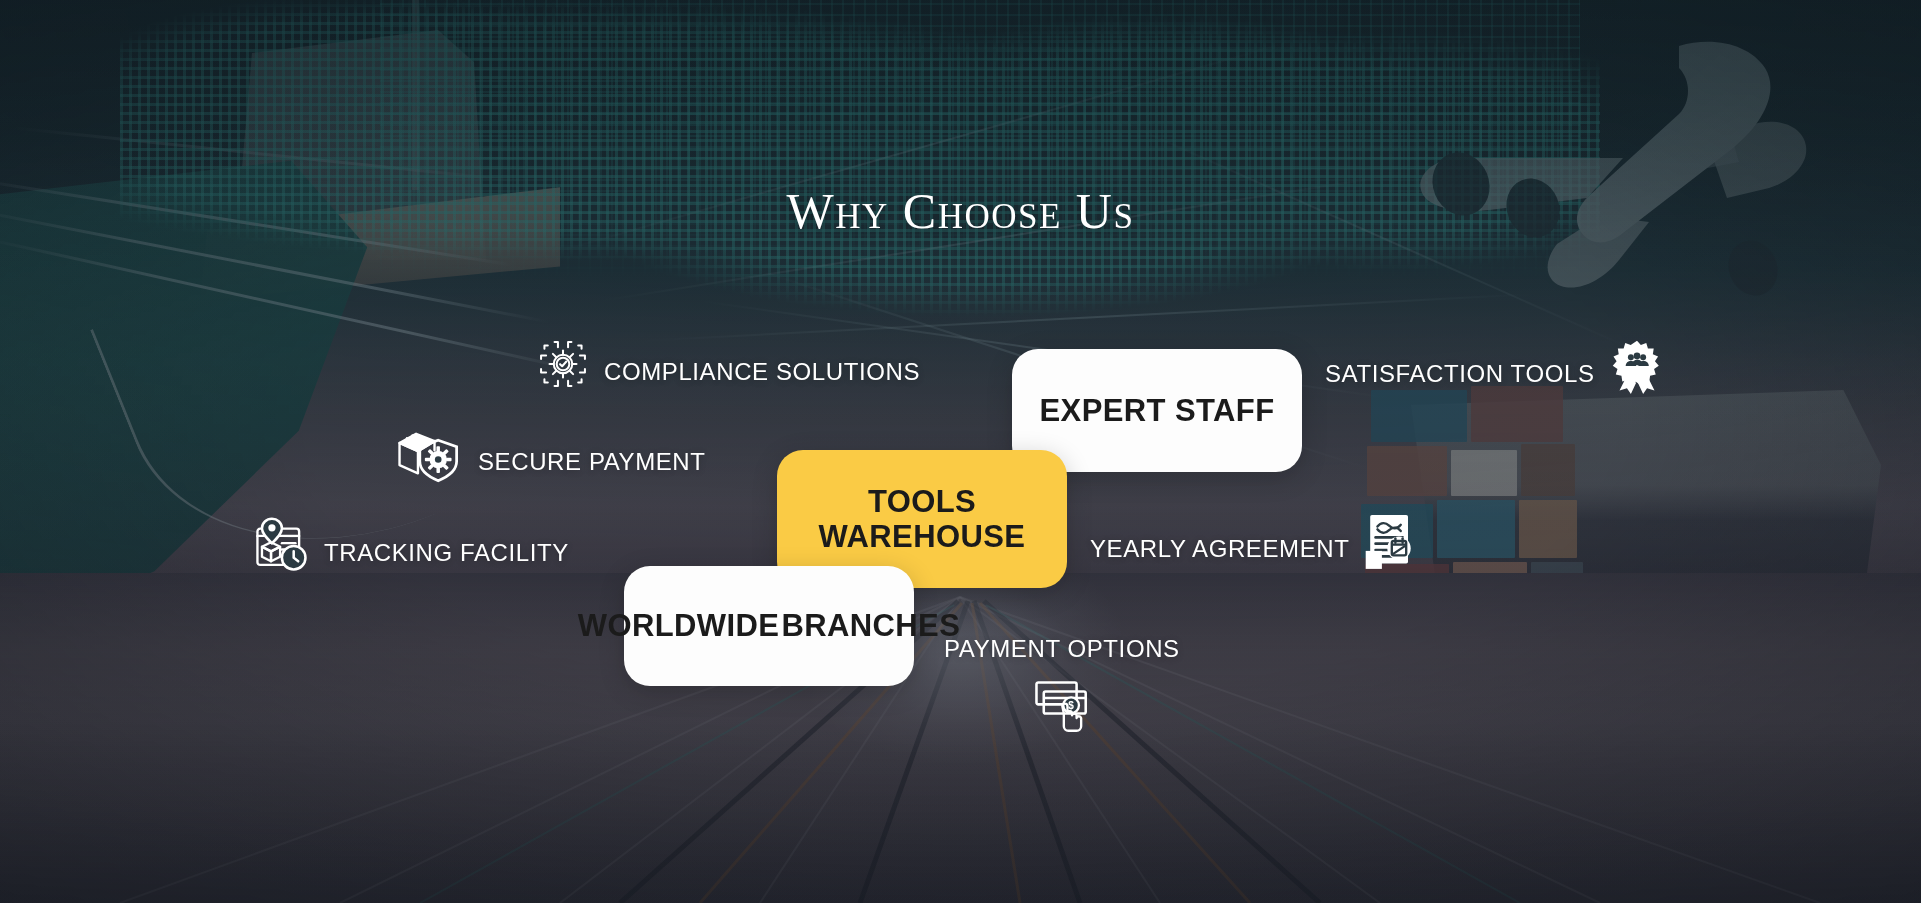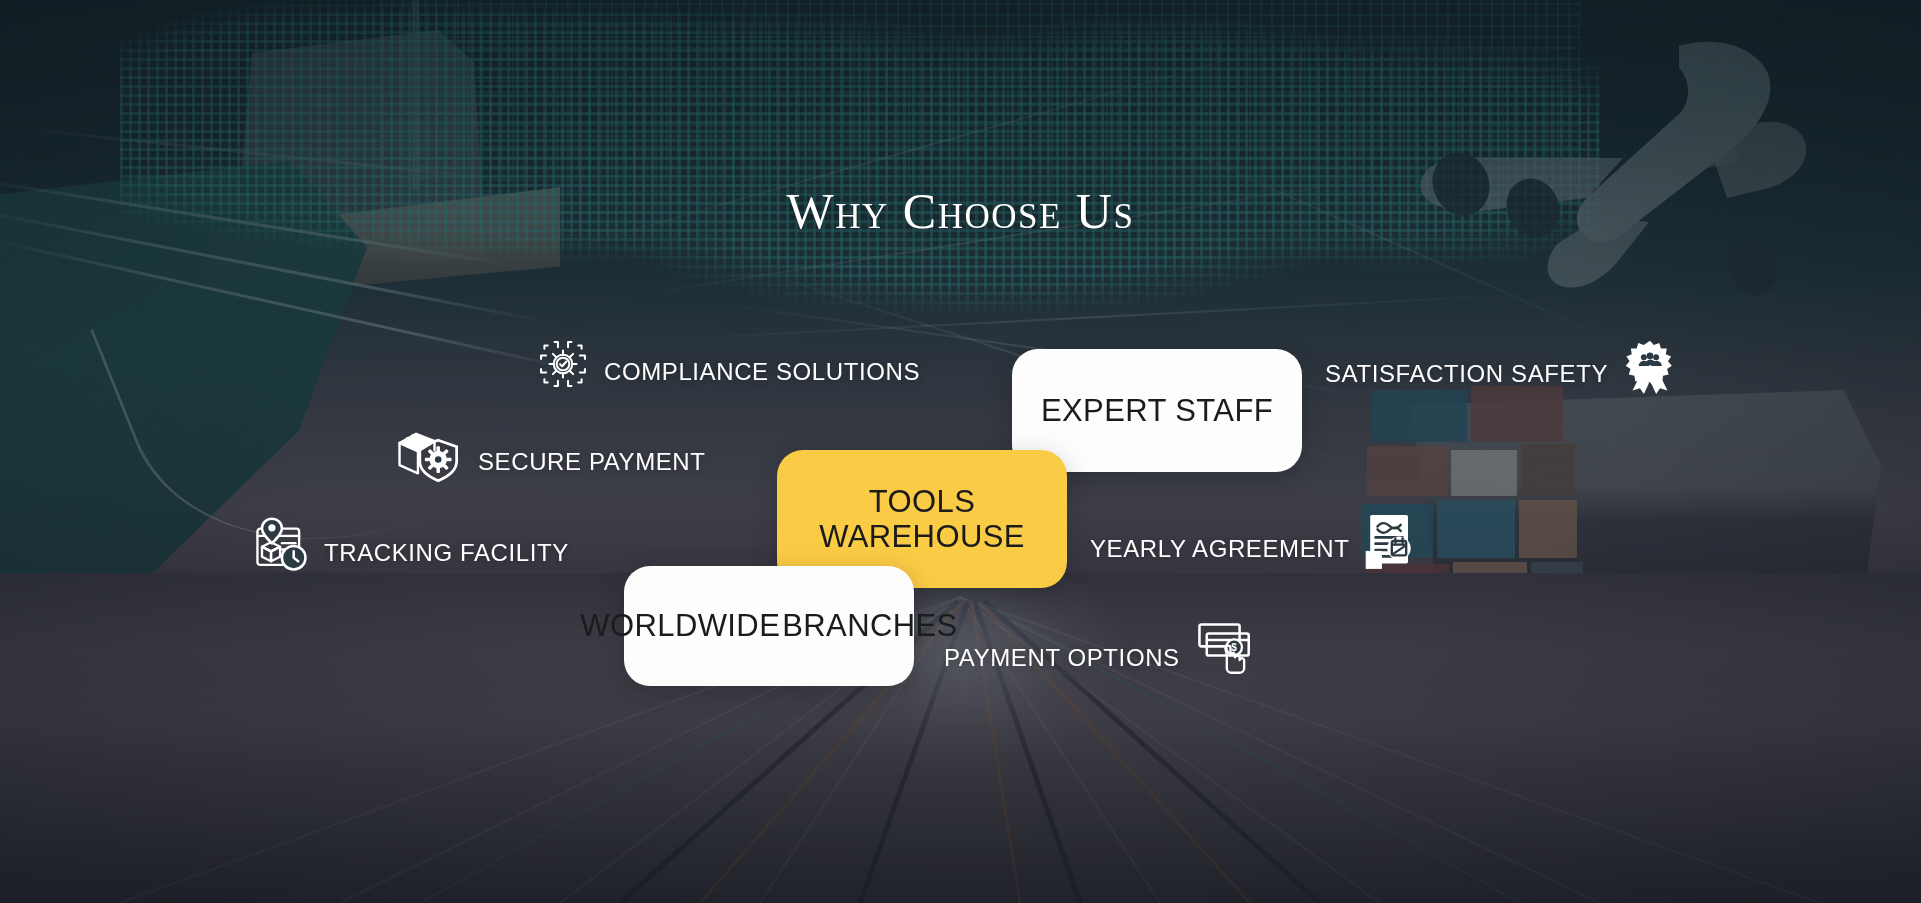--- a/index.html
+++ b/index.html
@@ -200,21 +200,21 @@
   .card {
     position:absolute;
     display:flex; align-items:center; justify-content:center;
     text-align:center;
     border-radius:26px;
     box-shadow:0 6px 26px rgba(0,0,0,.20);
   }
   .card .card-label {
     color:#1b1b1b;
     font-size:31px;
-    font-weight:400;
+    font-weight:700;
     letter-spacing:.4px;
     line-height:1.08;
   }
   .card-white { background:#fdfdfd; }
   .card-yellow { background:#facb45; }
 </style>
 </head>
 <body>
 
 <div id="stage">
@@ -346,21 +346,21 @@
           </g>
         </svg>
         <span class="label-plain">COMPLIANCE SOLUTIONS</span>
       </div>
 
       <div class="card card-white" style="left:1012px; top:349px; width:290px; height:123px;">
         <span class="card-label">EXPERT STAFF</span>
       </div>
 
       <div class="item" style="left:1325px; top:338px;">
-        <span class="label-plain">SATISFACTION SAFETY</span>
+        <span class="label-plain">SATISFACTION TOOLS</span>
         <svg class="icon" width="56" height="56" viewBox="0 0 64 64">
           <g fill="#ffffff">
             <path d="M32 3 l4.4 4.9 6.2-2.3 1.9 6.3 6.6 .1 -1 6.5 6 2.7 -3.6 5.5 4.4 4.9 -5.4 3.8 1.9 6.3 -6.4 1.4 -1 6.5 -6.4-1.5 -3.6 5.5 -5.4-3.7 -5.4 3.7 -3.6-5.5 -6.4 1.5 -1-6.5 -6.4-1.4 1.9-6.3 -5.4-3.8 4.4-4.9 -3.6-5.5 6-2.7 -1-6.5 6.6-.1 1.9-6.3 6.2 2.3 Z"></path>
             <path d="M20 44 l-8 16 8.5-2.5 4.5 6.5 6-13 Z"></path>
             <path d="M44 44 l8 16 -8.5-2.5 -4.5 6.5 -6-13 Z"></path>
           </g>
           <g fill="#2b3a42">
             <circle cx="25" cy="22" r="3.4"></circle>
             <circle cx="32" cy="20.5" r="3.8"></circle>
             <circle cx="39" cy="22" r="3.4"></circle>
@@ -458,21 +458,21 @@
           </g>
         </svg>
         <span class="label-plain">TRACKING FACILITY</span>
       </div>
 
       <div class="card card-white" style="left:624px; top:566px; width:290px; height:120px; flex-direction:row; gap:2px;">
         <span class="card-label">WORLDWIDE</span>
         <span class="card-label">BRANCHES</span>
       </div>
 
-      <div class="item" style="left:944px; top:619px;">
+      <div class="item" style="left:944px; top:619px;flex-direction:column;">
         <span class="label-plain">PAYMENT OPTIONS</span>
         <svg class="icon" width="62" height="62" viewBox="0 0 68 68">
           <g fill="none" stroke="#ffffff" stroke-width="2.8" stroke-linejoin="round">
             <rect x="6" y="6" width="44" height="24" rx="2"></rect>
             <rect x="14" y="16" width="46" height="24" rx="2" fill="#2b3a42" fill-opacity="0"></rect>
             <path d="M14 23 L60 23"></path>
           </g>
           <g transform="translate(44,31)">
             <circle r="8.6" fill="#2b3a42" stroke="#ffffff" stroke-width="2.6"></circle>
             <text x="0" y="4" text-anchor="middle" font-family="Liberation Sans, sans-serif" font-size="11" font-weight="bold" fill="#ffffff">$</text>

